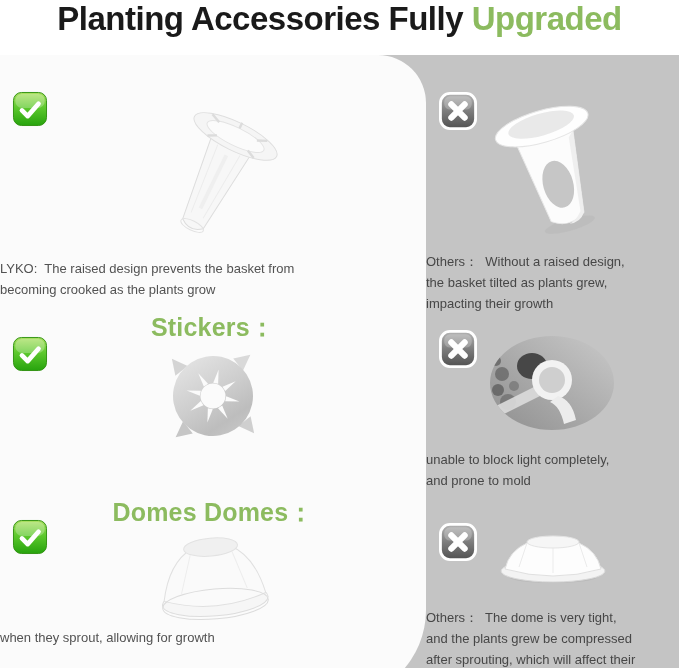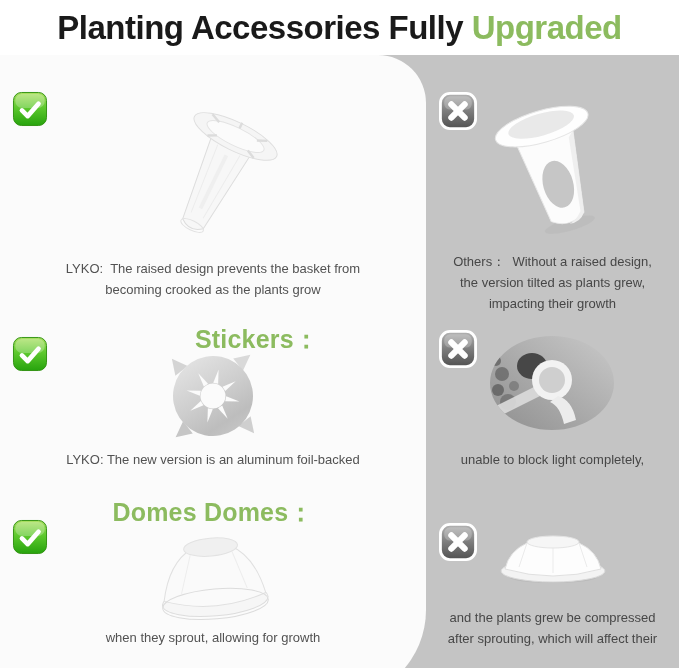--- a/index.html
+++ b/index.html
@@ -12,53 +12,53 @@
   }
   *{margin:0;padding:0;box-sizing:border-box;}
   body{background:#fff;font-family:"Liberation Sans","DejaVu Sans",sans-serif;}
   #screen{
     position:relative;width:679px;height:668px;overflow:hidden;
     background:var(--right-bg);
   }
   
   .title-bar{
     position:absolute;top:0;left:0;width:679px;height:55px;background:#ffffff;
-    display:flex;align-items:center;justify-content:center;
+    display:flex;justify-content:center;
   }
   .title-bar h1{
     font-size:33px;font-weight:bold;color:var(--title-color);
     letter-spacing:-0.5px;white-space:nowrap;
   }
   .title-bar h1 .hl{color:var(--accent-green);}
 
   
   .panel{
     position:absolute;left:0;top:55px;width:426px;height:645px;
     background:var(--panel-bg);
     border-radius:0 48px 90px 0;
   }
   .sec-heading{
     position:absolute;left:0;width:100%;text-align:center;
     font-size:25px;font-weight:bold;color:var(--accent-green);
     letter-spacing:0.2px;
   }
-  .cap{position:absolute;left:0;width:100%;text-align:center;color:var(--body-text);}
+  .cap{position:absolute;left:0;width:100%;text-align:left;color:var(--body-text);}
   .cap .line{font-size:13px;line-height:21px;white-space:pre;}
   .right-col .cap{color:var(--body-text-dark);}
 
   .badge{position:absolute;left:13px;}
   .img-box{position:absolute;left:50%;transform:translateX(-50%);}
   svg{display:block;overflow:visible;}
 
   
   .right-col{position:absolute;left:426px;top:55px;width:253px;height:613px;border-radius:25px;}
 
   
   .l-h1{top:6px;}   .l-img1{top:42px;}  .l-cap1{top:203px;}
-  .l-h2{top:268px;margin-left:44px;} .l-img2{top:291px;} .l-cap2{top:394px;}
+  .l-h2{top:256px;} .l-img2{top:291px;} .l-cap2{top:394px;}
   .l-h3{top:441px;} .l-img3{top:472px;} .l-cap3{top:572px;}
   .l-b1{top:37px;}  .l-b2{top:282px;}   .l-b3{top:465px;}
 
   
   .r-b1{top:37px;}  .r-img1{top:40px;}  .r-cap1{top:196px;}
   .r-b2{top:275px;} .r-img2{top:279px;} .r-cap2{top:394px;}
   .r-b3{top:468px;} .r-img3{top:474px;} .r-cap3{top:552px;}
 </style>
 </head>
 <body>
@@ -135,21 +135,20 @@
             <path d="M50 23 L47.5 37 L52.5 37 Z" transform="rotate(180 50 50)"></path>
             <path d="M50 23 L47.5 37 L52.5 37 Z" transform="rotate(225 50 50)"></path>
             <path d="M50 23 L47.5 37 L52.5 37 Z" transform="rotate(270 50 50)"></path>
             <path d="M50 23 L47.5 37 L52.5 37 Z" transform="rotate(315 50 50)"></path>
           </g>
           <circle cx="50" cy="50" r="12.5" fill="#FBFBFB"></circle>
         </g>
       </svg>
     </div>
     <div class="cap l-cap2">
-      <div class="line">LYKO: The new version is an aluminum foil-backed</div>
     </div>
 
     <div class="sec-heading l-h3">Domes Domes：</div>
     <span class="badge l-b3">
       <svg width="34" height="34" viewBox="0 0 36 36">
         <rect x="0.5" y="0.5" width="35" height="35" rx="8.5" fill="url(#gchk)" stroke="#2f910f"></rect>
         <rect x="2.5" y="2" width="31" height="15" rx="7" fill="#ffffff" opacity="0.25"></rect>
         <path d="M9.5 19.5 L15.5 25.5 L27 12.5" fill="none" stroke="#ffffff" stroke-width="5" stroke-linecap="round" stroke-linejoin="round"></path>
       </svg>
     </span>
@@ -192,21 +191,21 @@
           <path d="M30 42 L42 124 Q59 136 76 124 L88 42 Z" fill="#fcfcfc" stroke="#e8e8e8"></path>
           <path d="M82 48 L73 122 Q66 130 59 131 Q70 133 76 124 L88 42 Z" fill="#efefef"></path>
           <ellipse cx="59" cy="90" rx="15" ry="24" fill="#c6c6c6"></ellipse>
           <ellipse cx="59" cy="30" rx="48" ry="16" fill="#fefefe" stroke="#e5e5e5"></ellipse>
           <ellipse cx="59" cy="28" rx="34" ry="11" fill="#e9e9e9"></ellipse>
         </g>
       </svg>
     </div>
     <div class="cap r-cap1">
       <div class="line">Others：  Without a raised design,</div>
-      <div class="line">the version tilted as plants grew,</div>
+      <div class="line">the basket tilted as plants grew,</div>
       <div class="line">impacting their growth</div>
     </div>
 
     <span class="badge r-b2">
       <svg width="38" height="38" viewBox="0 0 40 40">
         <rect x="1.5" y="1.5" width="37" height="37" rx="10" fill="url(#gx)" stroke="#ffffff" stroke-width="3"></rect>
         <rect x="5.5" y="4.5" width="29" height="14" rx="6" fill="#ffffff" opacity="0.22"></rect>
         <path d="M13 13 L27 27 M27 13 L13 27" stroke="#ffffff" stroke-width="6.5" stroke-linecap="round"></path>
       </svg>
     </span>
@@ -232,37 +231,39 @@
           <circle cx="26" cy="52" r="5" fill="#6b6b6b" opacity="0.6"></circle>
           <path d="M4 74 L52 50 L58 59 L10 83 Z" fill="#dcdcdc" opacity="0.9"></path>
           <circle cx="64" cy="46" r="20" fill="#f2f2f2"></circle>
           <circle cx="64" cy="46" r="13" fill="#cfcfcf"></circle>
           <path d="M70 62 Q84 66 88 86 L76 90 Q72 72 62 68 Z" fill="#ececec"></path>
         </g>
       </svg>
     </div>
     <div class="cap r-cap2">
       <div class="line">unable to block light completely,</div>
+      <div class="line">and prone to mold</div>
     </div>
 
     <span class="badge r-b3">
       <svg width="38" height="38" viewBox="0 0 40 40">
         <rect x="1.5" y="1.5" width="37" height="37" rx="10" fill="url(#gx)" stroke="#ffffff" stroke-width="3"></rect>
         <rect x="5.5" y="4.5" width="29" height="14" rx="6" fill="#ffffff" opacity="0.22"></rect>
         <path d="M13 13 L27 27 M27 13 L13 27" stroke="#ffffff" stroke-width="6.5" stroke-linecap="round"></path>
       </svg>
     </span>
     <div class="img-box r-img3">
       <svg width="112" height="56" viewBox="0 0 112 56">
         <ellipse cx="56" cy="48" rx="44" ry="6" fill="#a9a9a9" opacity="0.35"></ellipse>
         <ellipse cx="56" cy="42" rx="52" ry="11" fill="#f3f3f3" stroke="#d8d8d8"></ellipse>
         <path d="M8 40 Q12 22 30 14 L82 14 Q100 22 104 40 Q56 54 8 40 Z" fill="#fdfdfd" stroke="#e0e0e0"></path>
         <path d="M30 14 L22 38 M82 14 L90 38 M56 15 L56 44" stroke="#ebebeb" fill="none"></path>
         <ellipse cx="56" cy="13" rx="26" ry="6" fill="#f6f6f6" stroke="#e4e4e4"></ellipse>
       </svg>
     </div>
     <div class="cap r-cap3">
+      <div class="line">Others：  The dome is very tight,</div>
       <div class="line">and the plants grew be compressed</div>
       <div class="line">after sprouting, which will affect their</div>
     </div>
   </div>
 
 </div>
 
 </body></html>

